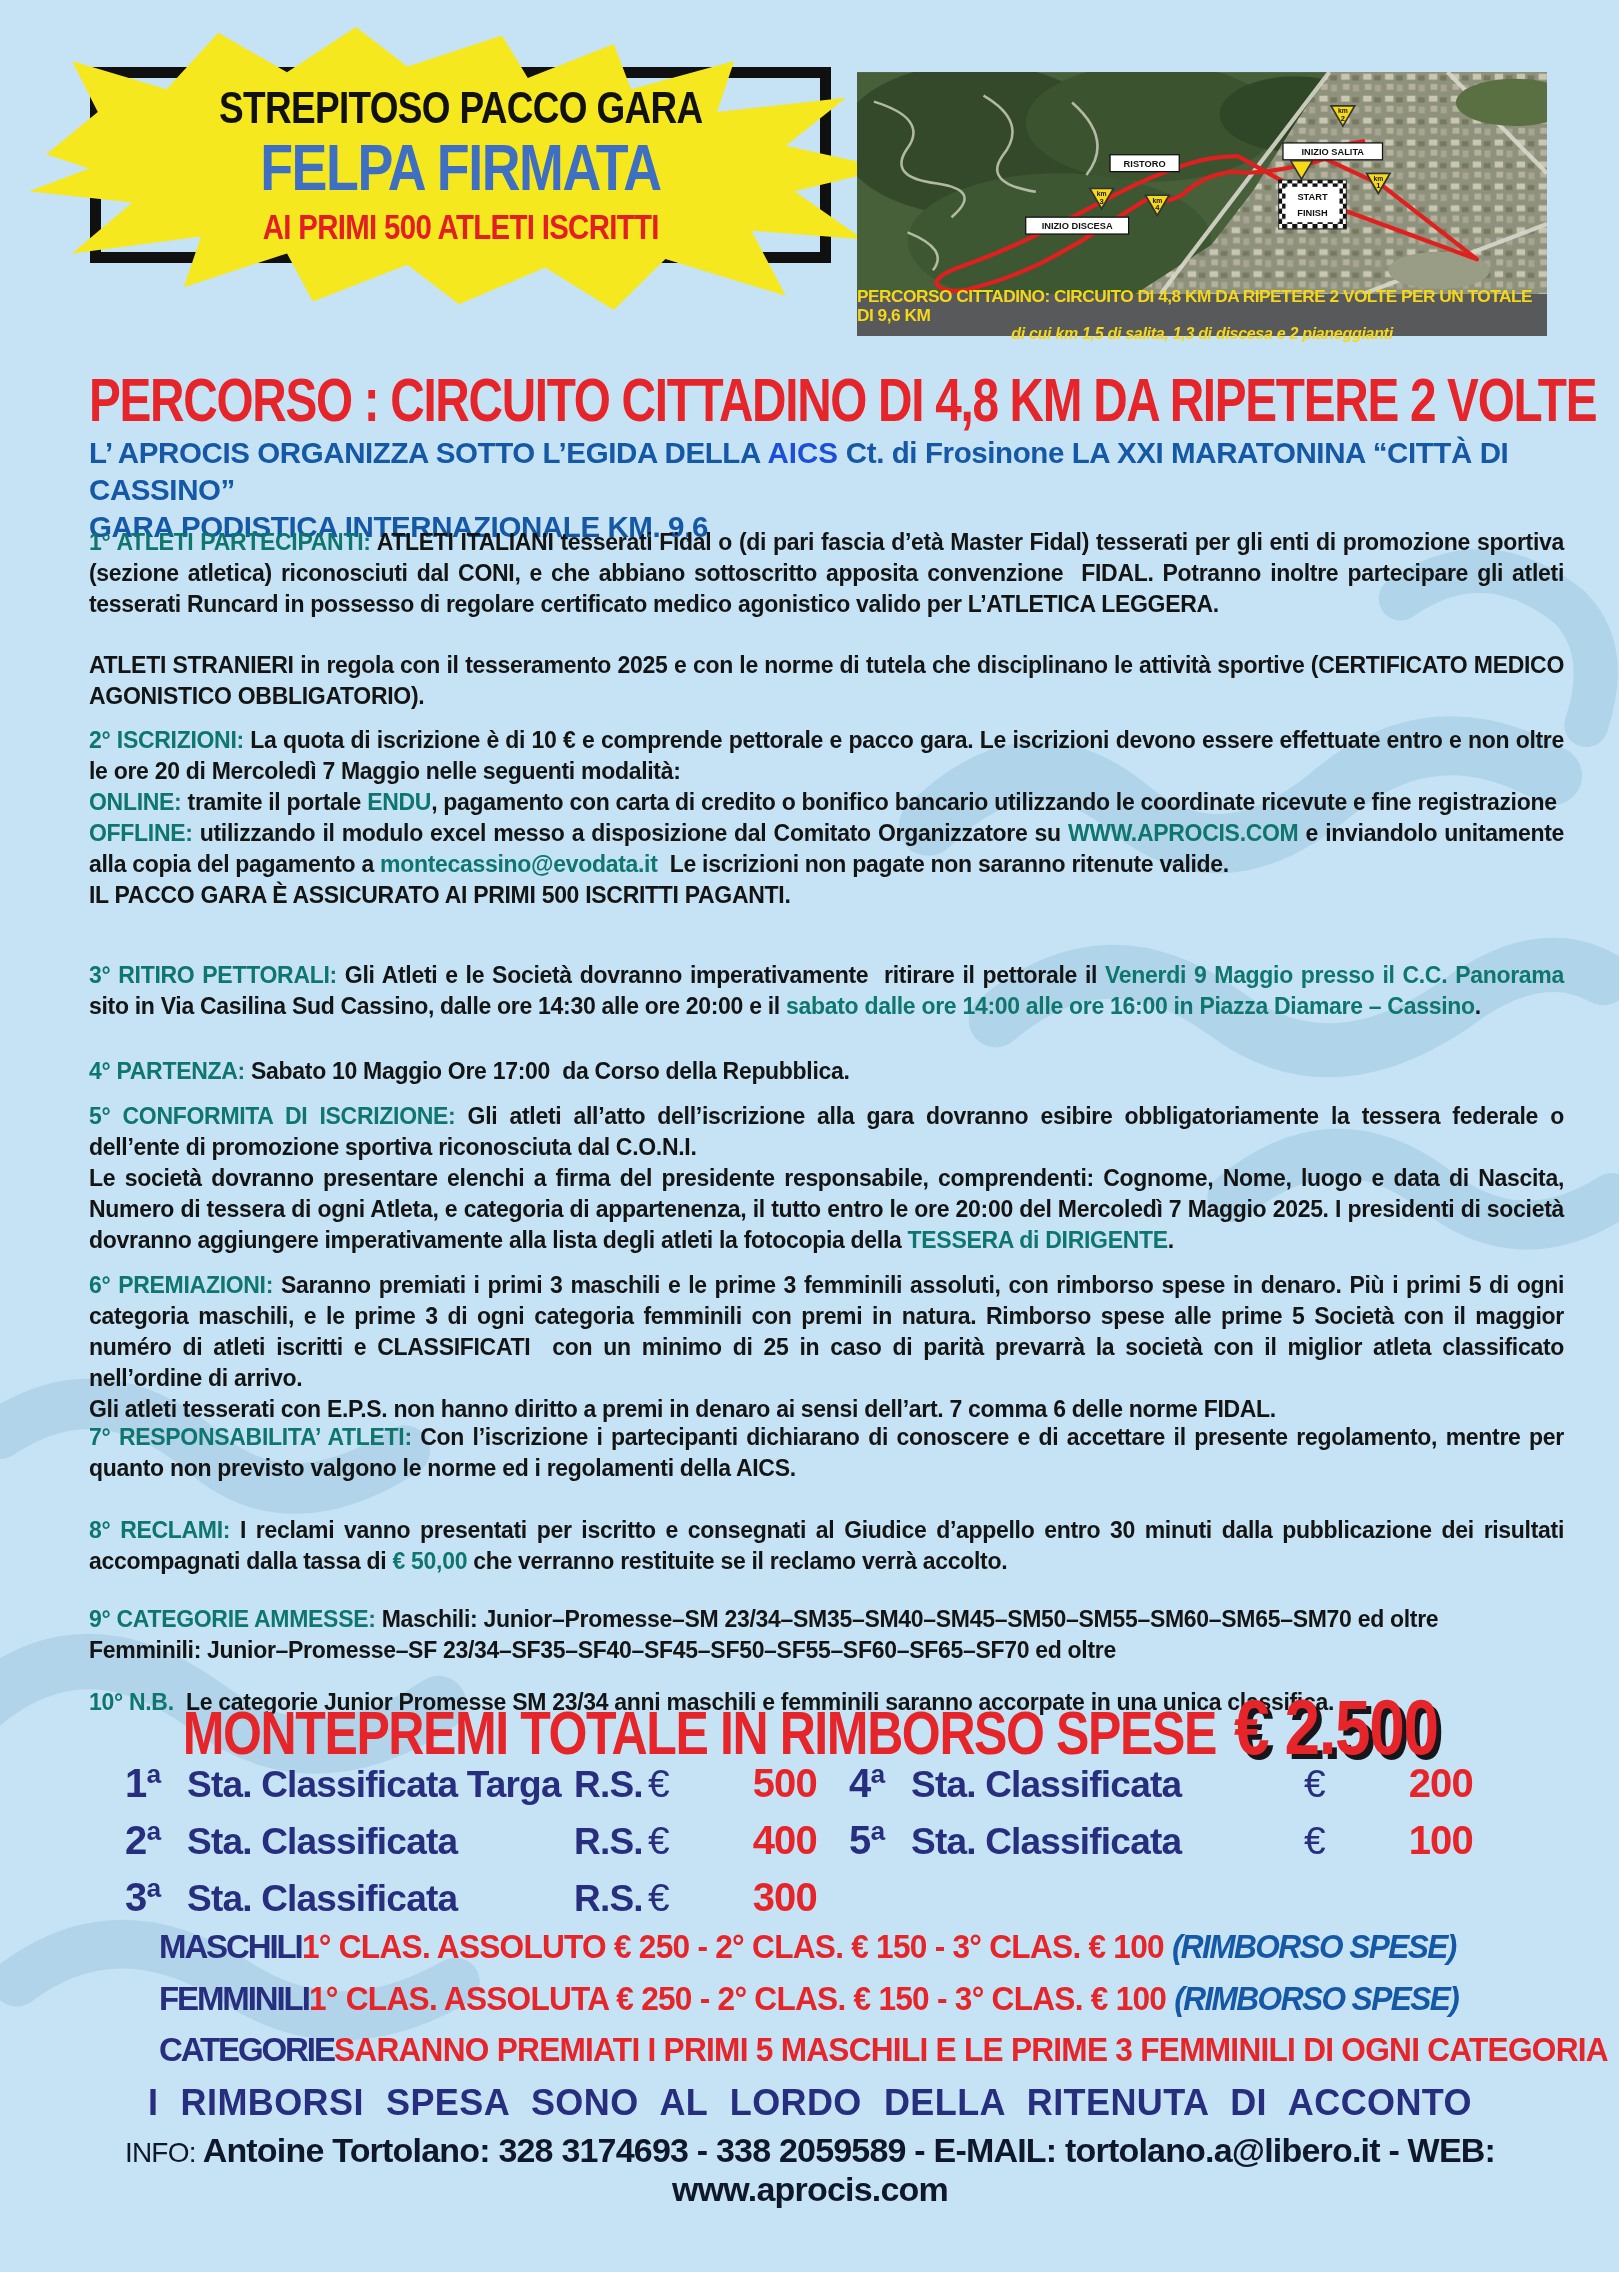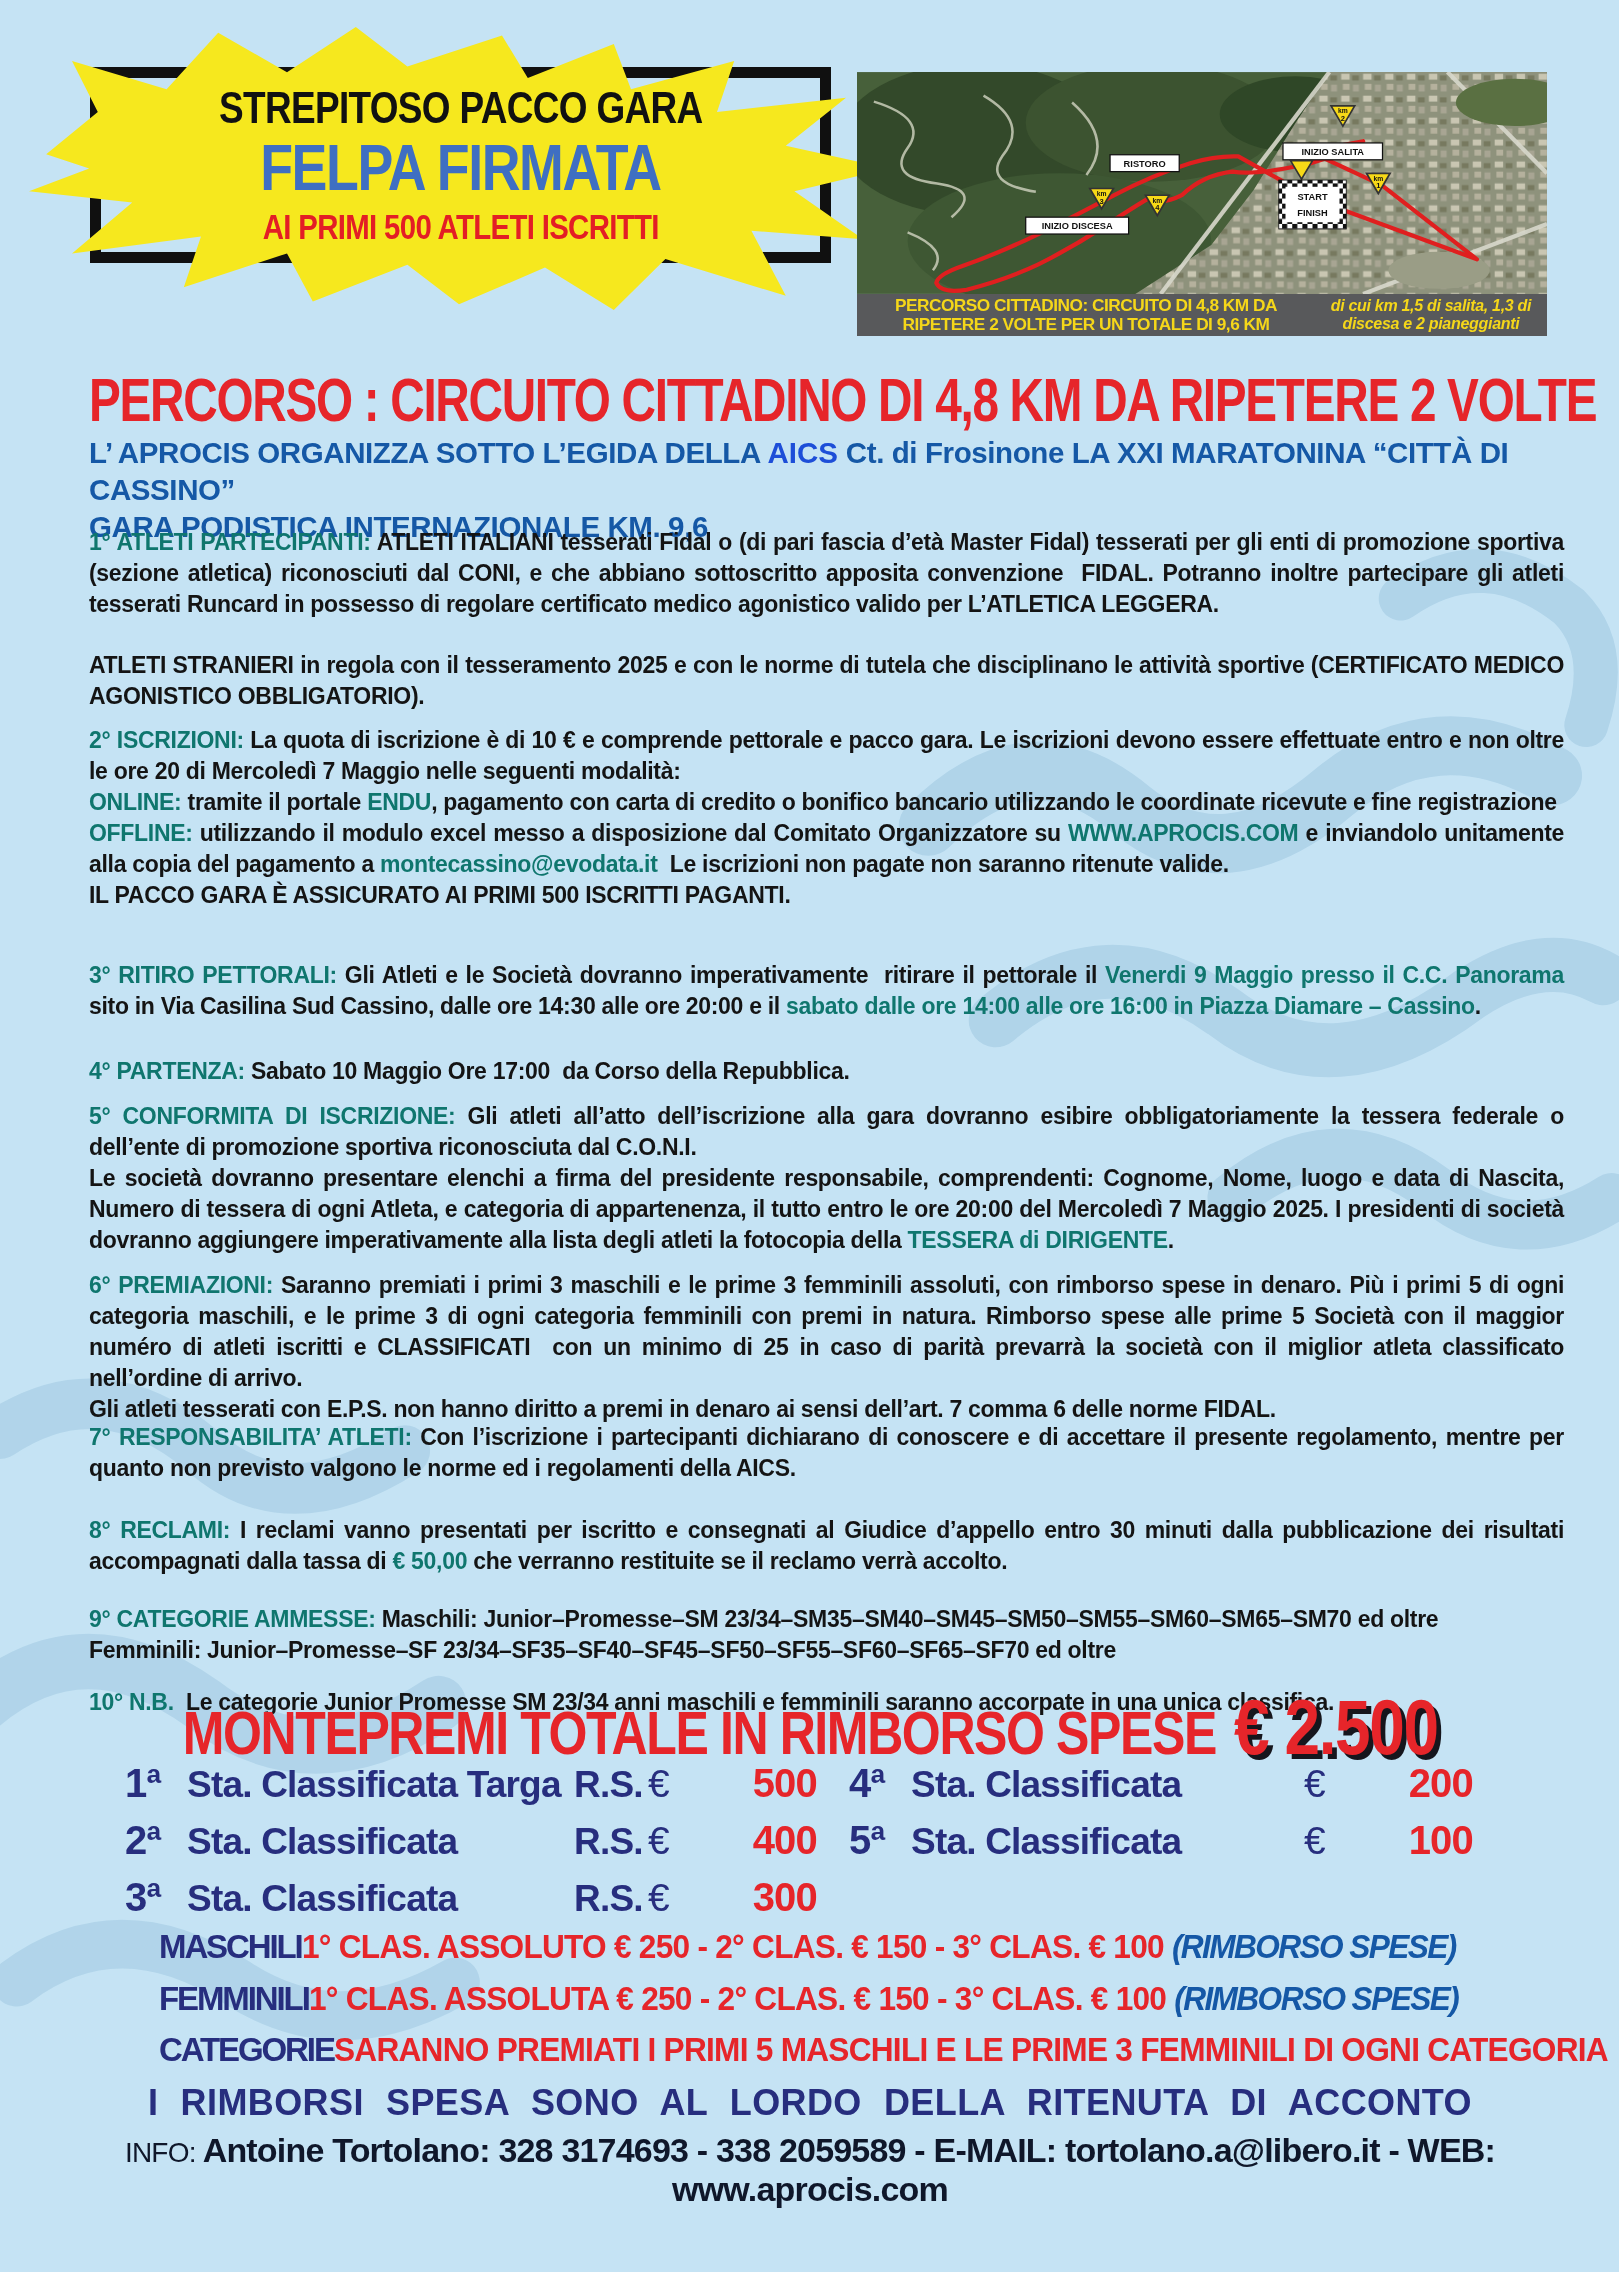--- a/index.html
+++ b/index.html
@@ -18,21 +18,21 @@
   .banner-text{position:absolute;inset:0;display:flex;flex-direction:column;align-items:center;
     justify-content:center;gap:3.4px;z-index:3;}
   .cond{display:inline-block;transform:scaleX(.84);transform-origin:center;white-space:nowrap;}
   .bl1{font-size:44px;font-weight:bold;color:#111;letter-spacing:-0.8px;}
   .bl2{font-size:64px;font-weight:bold;color:#3f6fc2;letter-spacing:-1.7px;margin-top:-5px;}
   .bl3{font-size:35px;font-weight:bold;color:#e31e25;letter-spacing:-0.8px;margin-top:-1.7px;}
   
   .map{position:absolute;left:857px;top:72px;width:690px;height:264px;}
   .map svg{display:block;}
   .map-caption{position:absolute;left:0;top:222px;width:690px;height:42px;background:#58595b;
-    display:flex;align-items:center;justify-content:center;line-height:1.1;text-align:center;}
+    display:flex;flex-direction:column;align-items:center;justify-content:center;line-height:1.1;}
   .cap1{color:#f5d719;font-weight:bold;font-size:17.3px;letter-spacing:-0.5px;}
   .cap2{color:#f5d719;font-weight:bold;font-style:italic;font-size:16px;letter-spacing:-0.3px;}
   
   .abs{position:absolute;left:89px;width:1475px;}
   .title-red{font-size:62px;font-weight:bold;color:#e6252a;letter-spacing:-1.7px;
     transform:scaleX(.77);transform-origin:left;white-space:nowrap;}
   .subtitle{font-size:29.5px;font-weight:bold;color:#1558a6;line-height:37px;letter-spacing:-0.4px;white-space:pre-wrap;}
   .subtitle .aics{color:#1d4ed8;font-weight:bold;letter-spacing:0;}
   .para{font-size:23px;font-weight:bold;color:#141414;line-height:31px;letter-spacing:-0.3px;
     text-align:justify;white-space:pre-wrap;}

